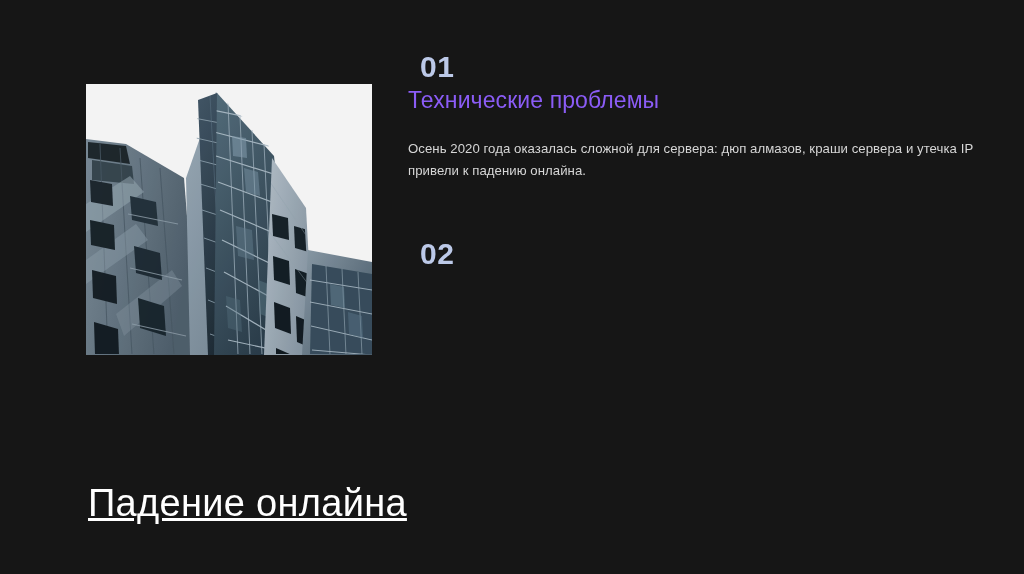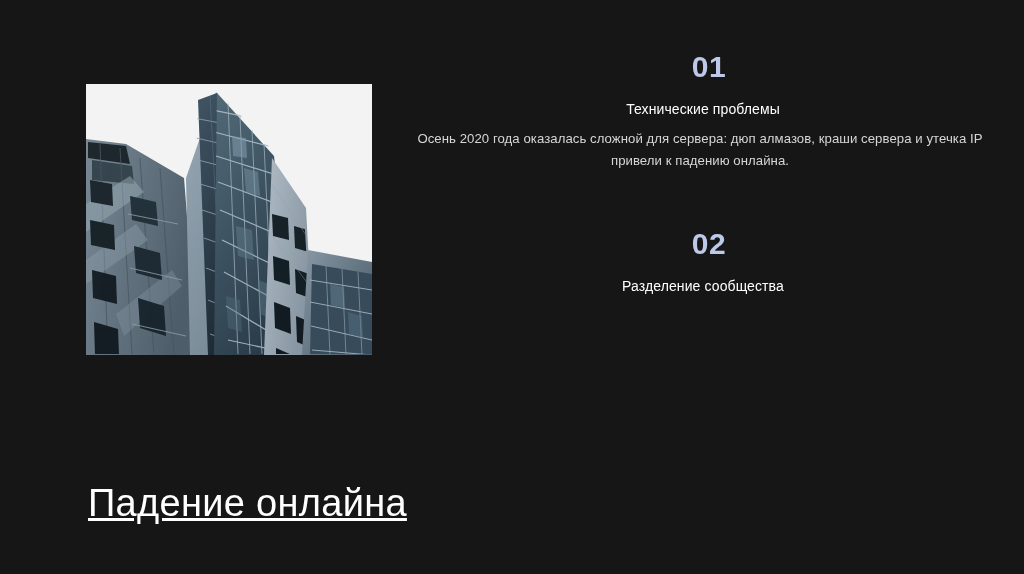--- a/index.html
+++ b/index.html
@@ -12,21 +12,20 @@
     height: 574px;
     overflow: hidden;
     font-family: "Liberation Sans", sans-serif;
     -webkit-font-smoothing: antialiased;
   }
   .slide {
     position: relative;
     width: 1024px;
     height: 492px;
     background: #161616;
-    text-align: center;
   }
 
   
   .photo-frame {
     position: absolute;
     left: 86px;
     top: 84px;
     width: 286px;
     height: 271px;
     overflow: hidden;
@@ -50,32 +49,32 @@
 
   .num {
     font-size: 30px;
     font-weight: bold;
     letter-spacing: 0.5px;
     line-height: 1.0;
     color: #bcc9e8;
     margin-left: 12px;
   }
   .head {
-    font-size: 14px;
+    font-size: 23px;
     font-weight: normal;
     line-height: 1.25;
-    color: #ffffff;
-    margin-top: 19px;
+    color: #8b5cf6;
+    margin-top: 4px;
     letter-spacing: 0.1px;
   }
   .body-text {
     font-size: 13.2px;
     line-height: 1.72;
     color: #d6d6d6;
-    margin-top: 9px;
+    margin-top: 23px;
     letter-spacing: 0.05px;
     max-width: 584px;
   }
 
   
   .slide-title {
     position: absolute;
     left: 88px;
     top: 483px;
     font-size: 38px;
@@ -270,20 +269,19 @@
   <div class="content">
 
     <div class="block">
       <div class="num">01</div>
       <div class="head">Технические проблемы</div>
       <div class="body-text">Осень 2020 года оказалась сложной для сервера: дюп алмазов, краши сервера и утечка IP привели к падению онлайна.</div>
     </div>
 
     <div class="block">
       <div class="num">02</div>
-      <div class="head">Разделение сообщества</div>
     </div>
 
   </div>
 
   <div class="slide-title">Падение онлайна</div>
 
 </div>
 
 </body></html>

